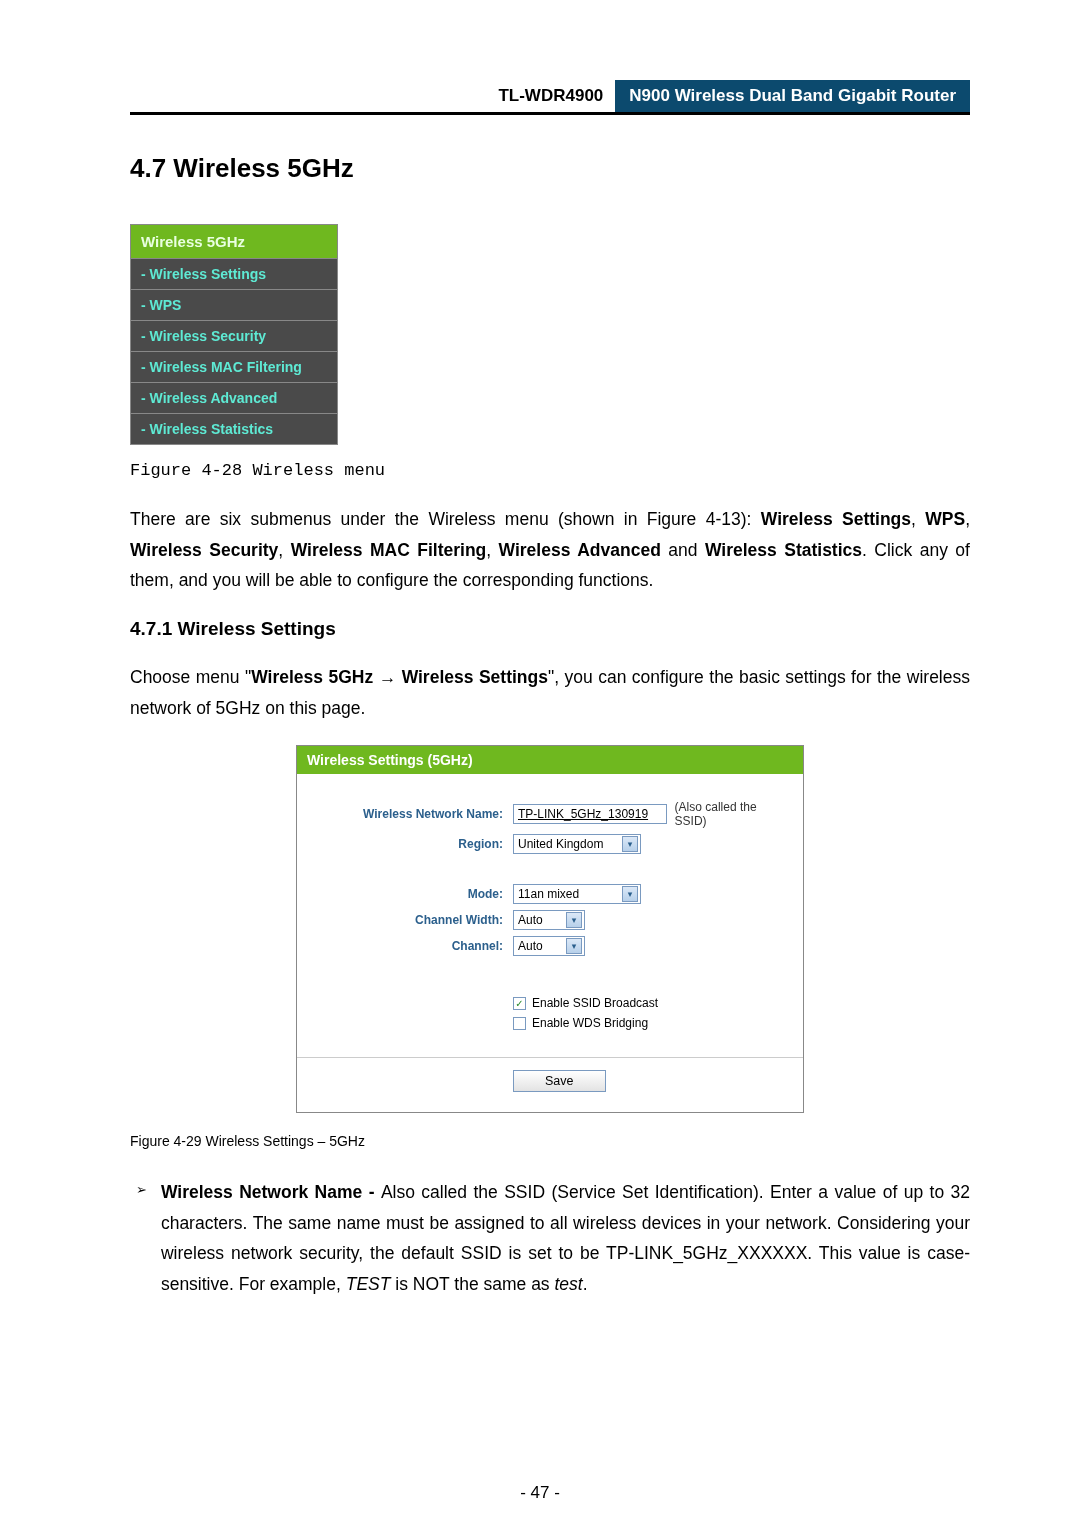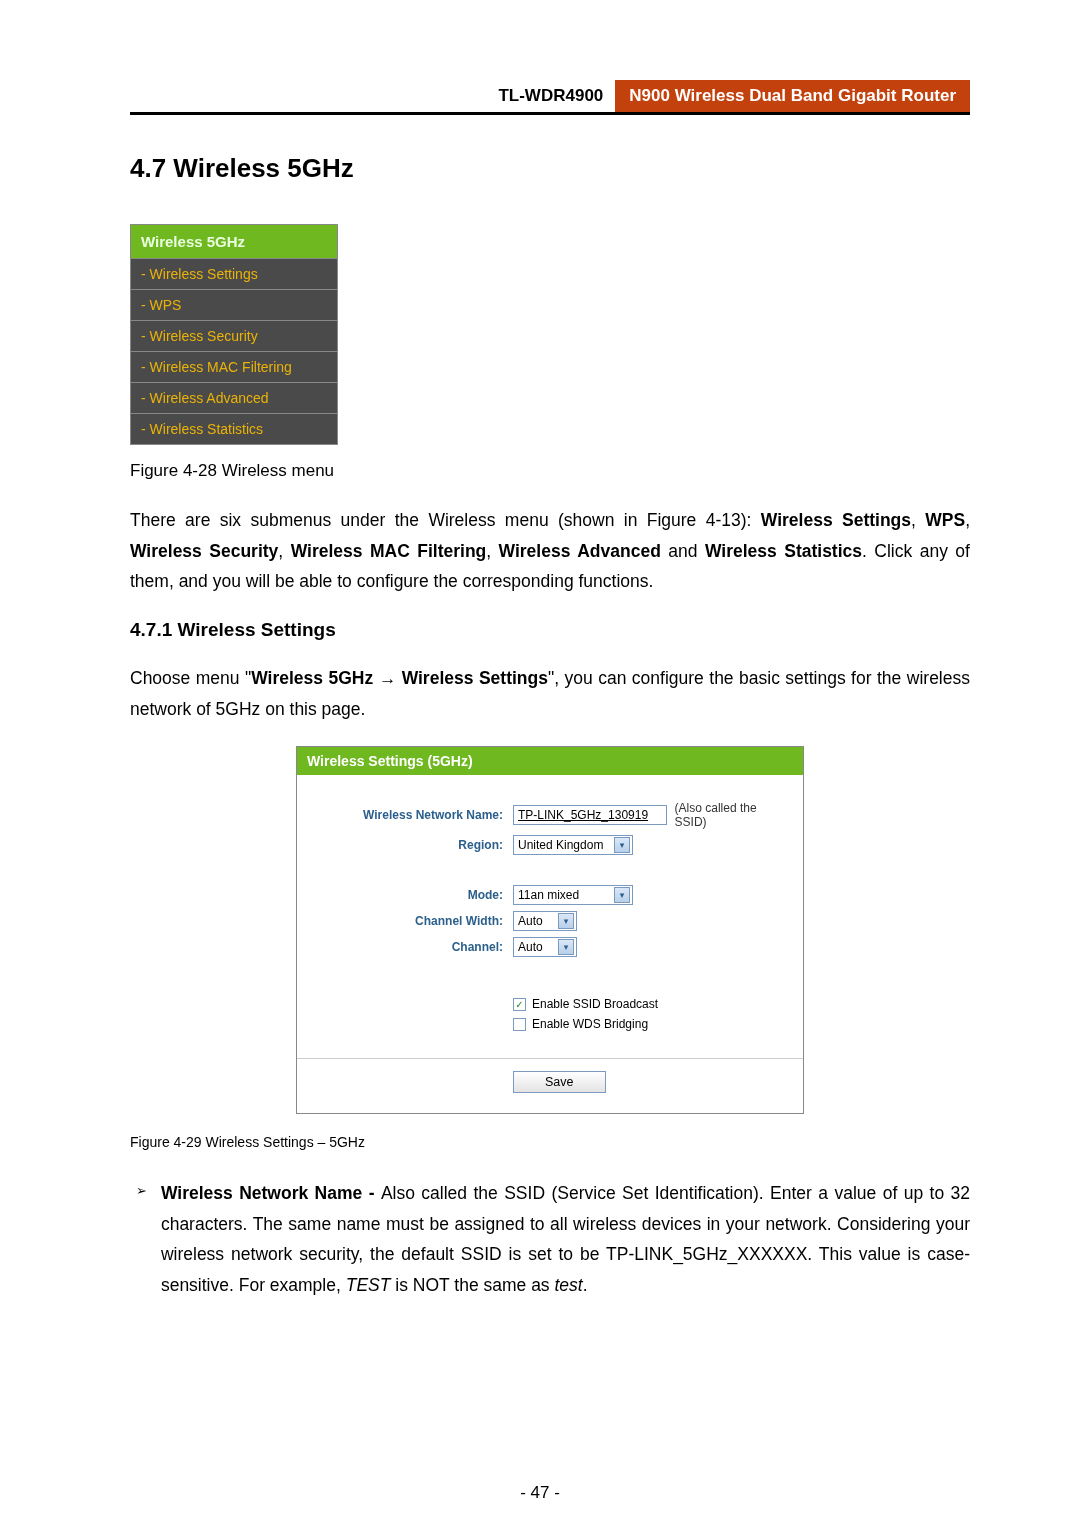--- a/index.html
+++ b/index.html
@@ -25,50 +25,51 @@
   .header-model {
     font-weight: bold;
     font-size: 17px;
     padding: 6px 12px;
     background: #fff;
   }
   .header-desc {
     font-weight: bold;
     font-size: 17px;
     padding: 6px 14px;
-    background: #c2410c;
+    background: #0c4a6e;
     color: #fff;
   }
   .h1 {
     font-size: 26px;
     font-weight: bold;
     margin-bottom: 40px;
   }
   .menu {
     width: 208px;
     border: 1px solid #888;
   }
   .menu-head {
     background: #6fb81f;
     color: #e9ffe0;
     font-weight: bold;
     font-size: 15px;
     padding: 8px 10px;
   }
   .menu-item {
     background: #4a4a4a;
-    color: #eab308;
-    font-weight: normal;
+    color: #5eead4;
+    font-weight: bold;
     font-size: 14px;
     padding: 7px 10px;
     border-top: 1px solid #888;
   }
   .caption {
     font-size: 17px;
     margin: 16px 0 24px 0;
+    font-family: Liberation Mono, monospace;
   }
   .body-text {
     font-size: 17.5px;
     line-height: 1.75;
     text-align: justify;
     margin-bottom: 22px;
   }
   .bold { font-weight: bold; }
   .h2 {
     font-size: 19px;
@@ -115,21 +116,21 @@
     background: #fff;
     text-decoration: underline;
   }
   .select {
     border: 1px solid #7a9ac0;
     padding: 1px 2px 1px 4px;
     font-size: 12px;
     background: #fff;
     display: inline-flex;
     align-items: center;
-    gap: 4px;
+    gap: 12px;
   }
   .select .arrow-btn {
     width: 16px; height: 16px;
     background: linear-gradient(#dbe8f7,#b7d0ea);
     border: 1px solid #7a9ac0;
     display: inline-flex;
     align-items: center; justify-content: center;
     font-size: 9px; color: #2b5f8c;
   }
   .hint { font-size: 12px; color: #333; }

